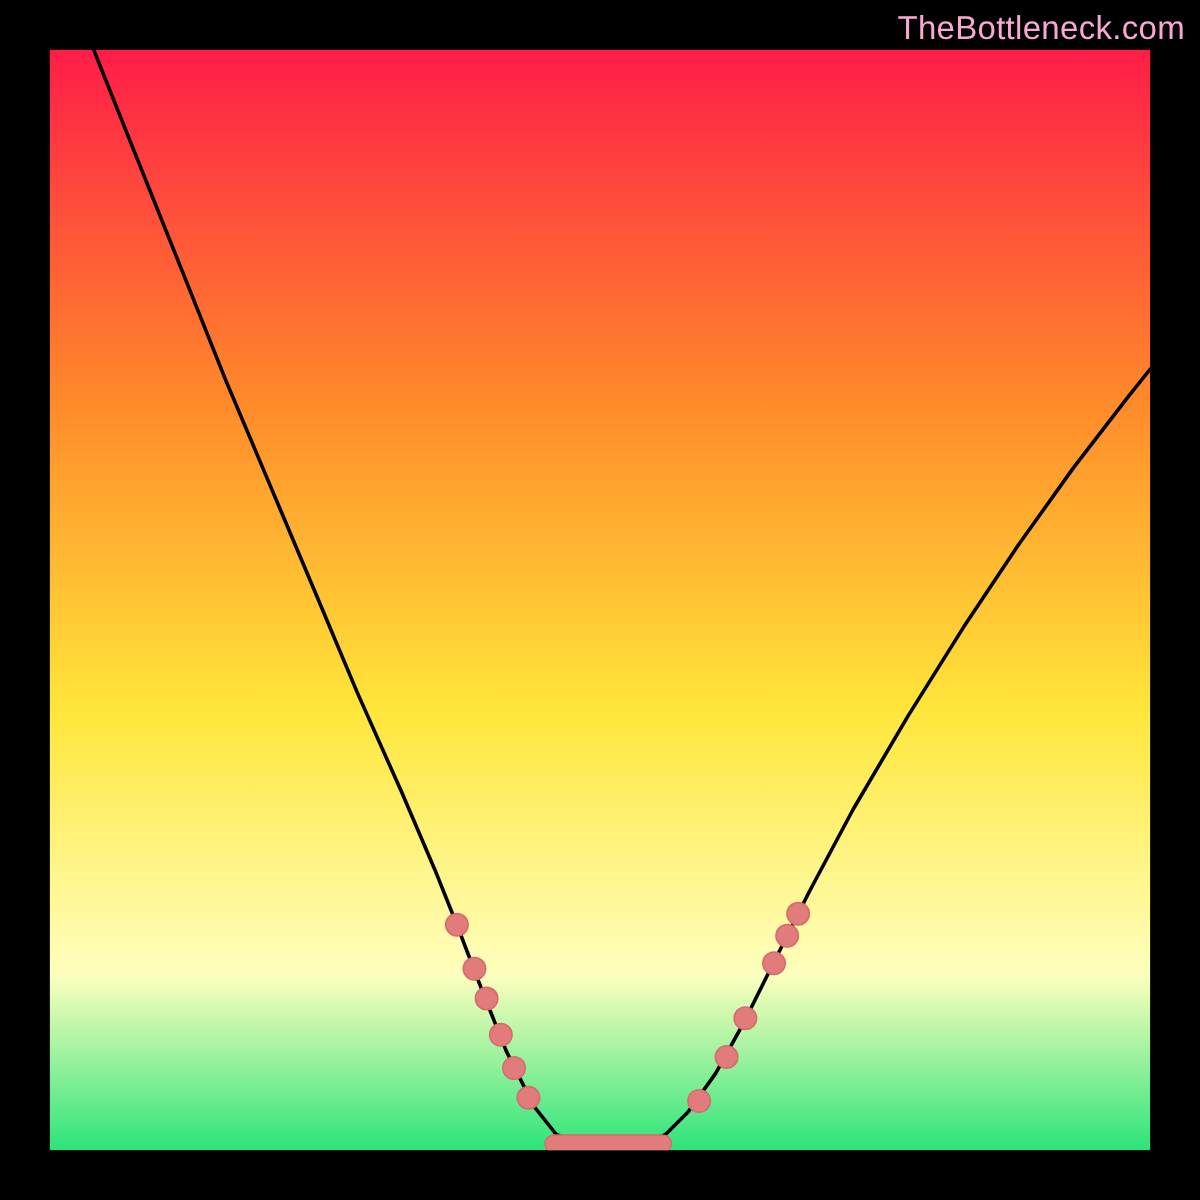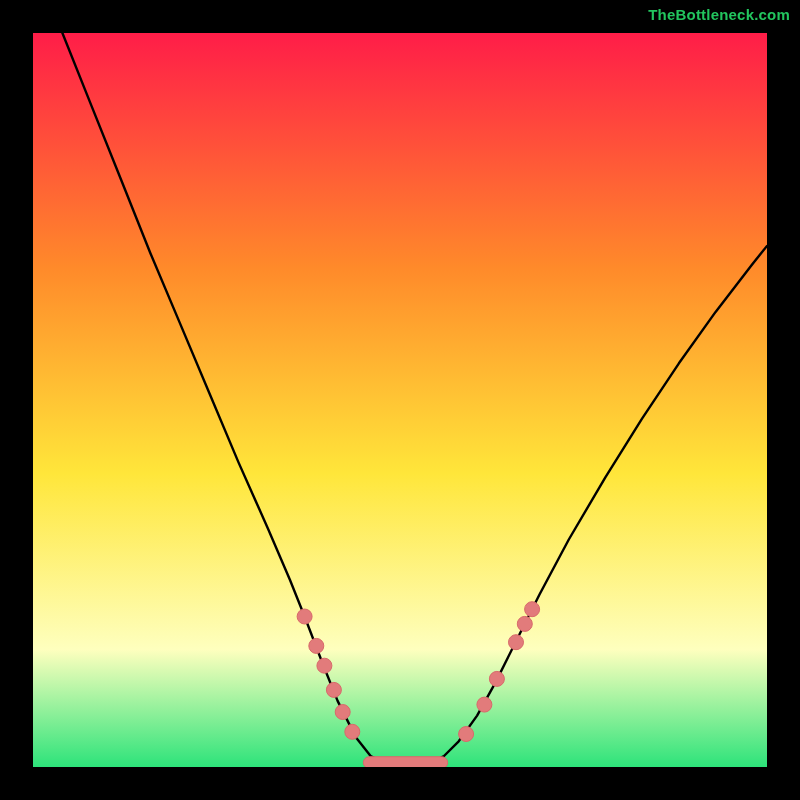--- a/index.html
+++ b/index.html
@@ -22,24 +22,24 @@
     left: 33px;
     top: 33px;
     width: 734px;
     height: 734px;
     overflow: hidden;
   }
   .watermark {
     position: absolute;
     top: 6px;
     right: 10px;
-    color: #22c55e;
-    font-size: 15px;
+    color: #f9a8d4;
+    font-size: 22px;
     letter-spacing: 0.2px;
-    font-weight: 700;
+    font-weight: 400;
   }
 </style>
 </head>
 <body>
 
 <div class="stage">
   <div class="watermark">TheBottleneck.com</div>
   <div class="plot-area">
     <svg id="chart-svg" width="734" height="734" viewBox="0 0 734 734" preserveAspectRatio="none">
       <defs>

